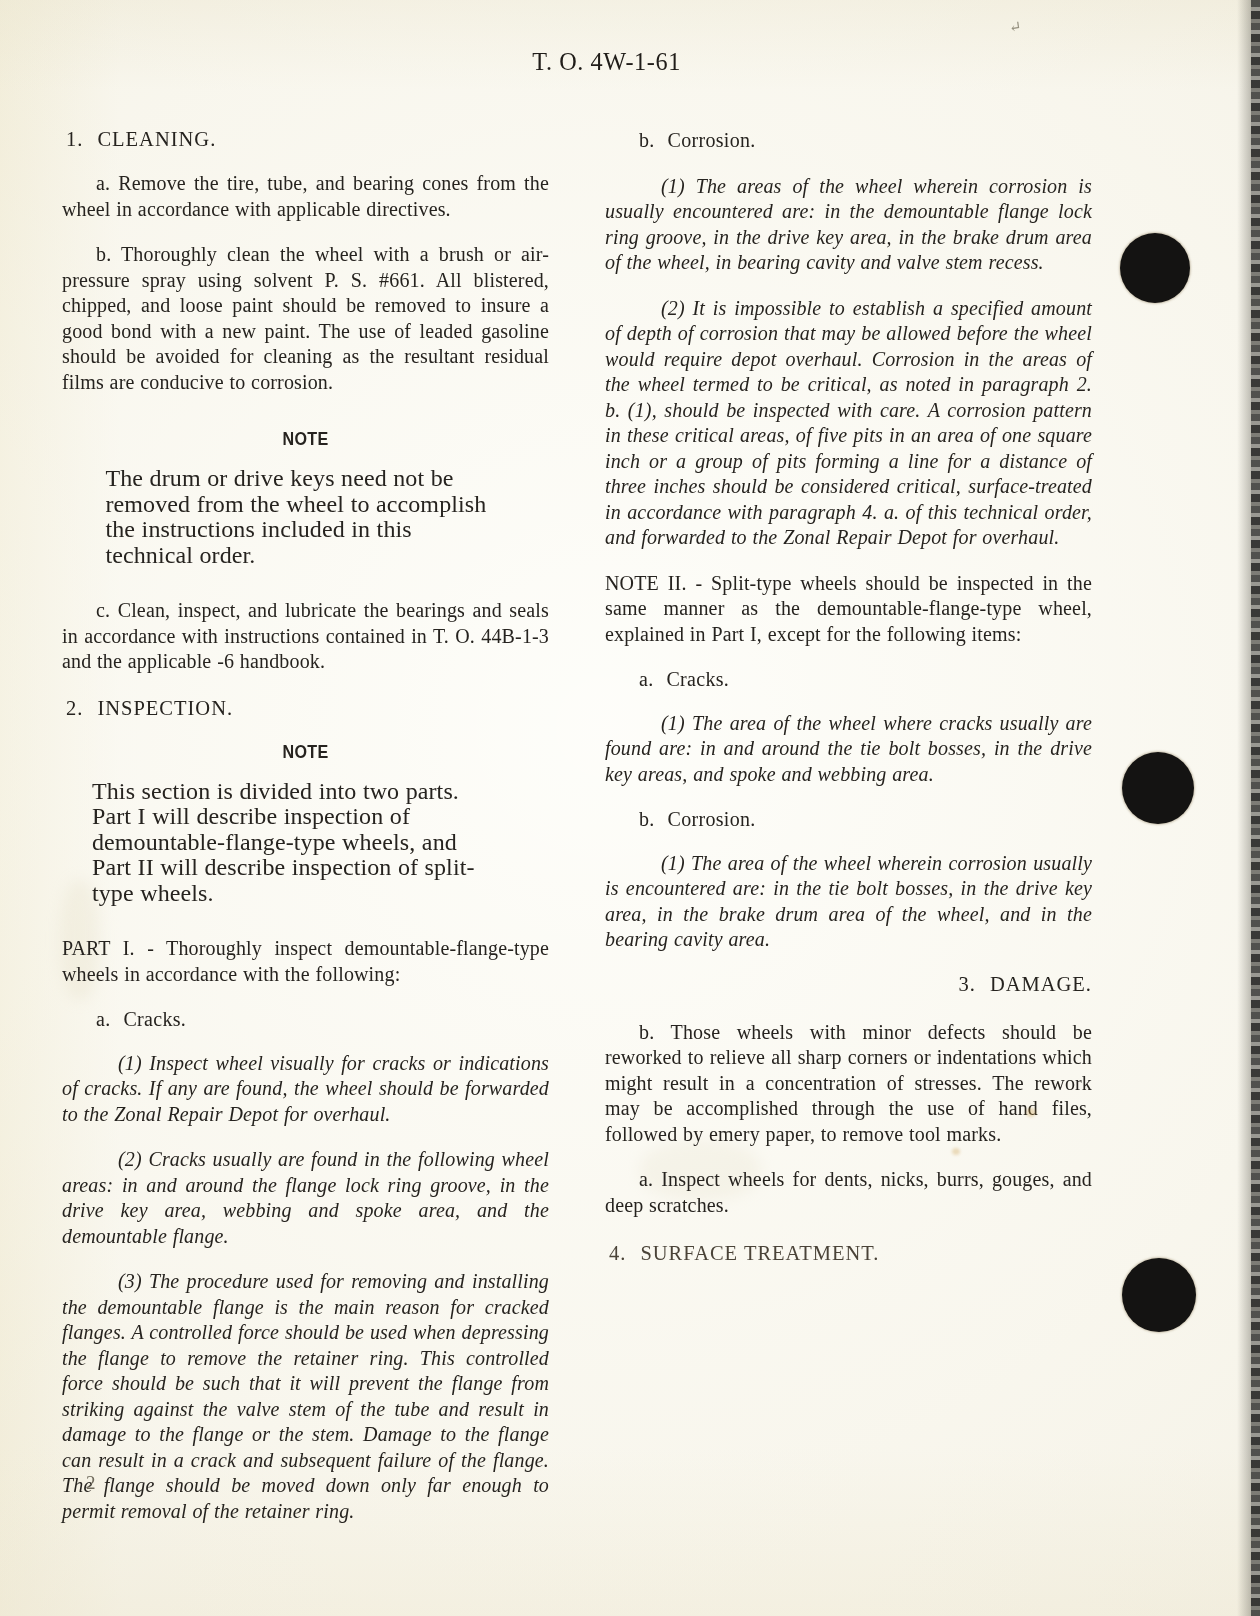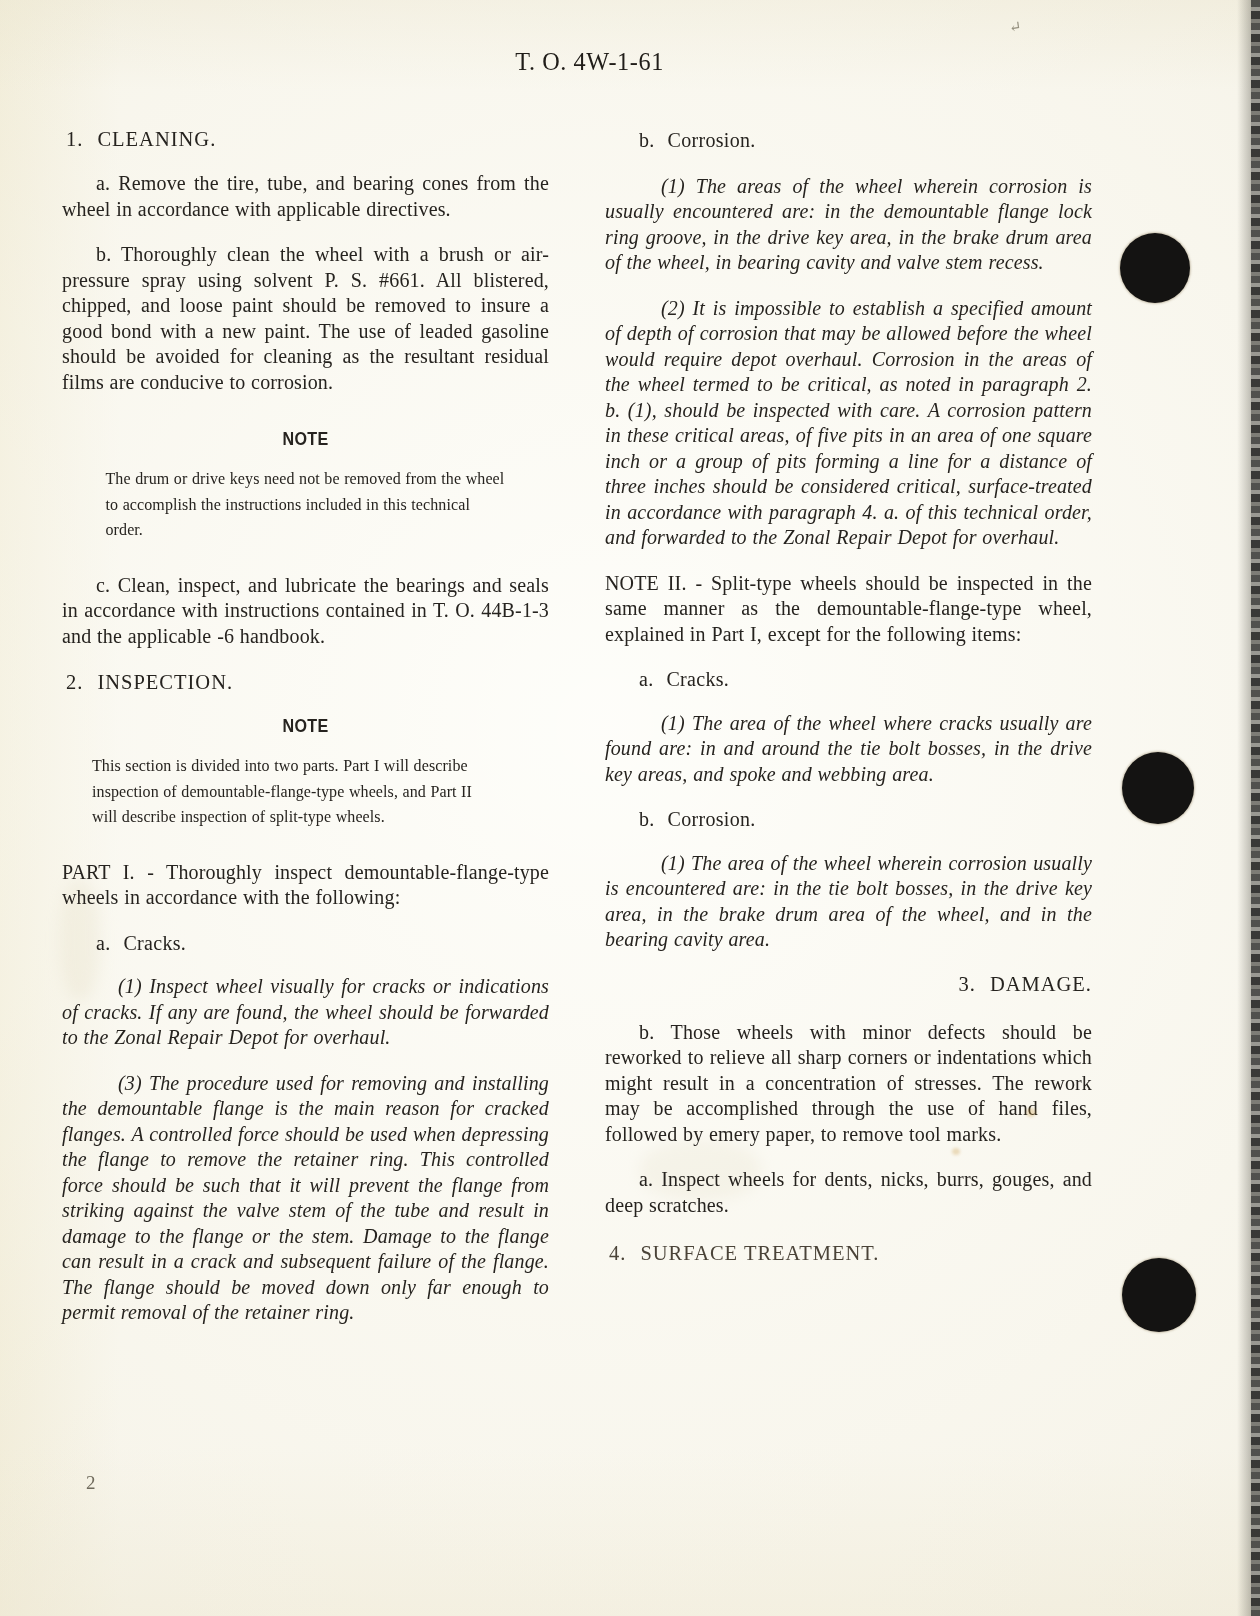--- a/index.html
+++ b/index.html
@@ -82,21 +82,21 @@
     border-radius: 50%;
     background: #141312;
     z-index: 4;
     box-shadow: 0 0 2px 1px rgba(120,100,60,0.35);
   }
 
   
   .doc-header {
     position: absolute;
     top: 48px;
-    left: 0;
+    left: 17px;
     width: 1180px;
     text-align: center;
     font-size: 25px;
     letter-spacing: 0.6px;
     z-index: 4;
     color: #201d19;
   }
   .doc-header .hdr-inner {
     display: inline-block;
     transform: scaleX(0.97);
@@ -163,21 +163,21 @@
   .note-title {
     text-align: center;
     font-family: "Liberation Sans", "DejaVu Sans", sans-serif;
     font-weight: bold;
     font-size: 17.5px;
     letter-spacing: 0.4px;
     margin: 4px 0 16px 0;
     transform: scaleX(0.92);
   }
   .note-body {
-    font-size: 16px;
+    font-size: 24px;
     line-height: 25.5px;
     margin: 0 auto 30px auto;
     width: 400px;
     text-align: left;
     letter-spacing: 0.1px;
     word-spacing: 0.4px;
   }
 
   .spacer-sm { height: 10px; }
 
@@ -263,20 +263,21 @@
       <div class="note-title">NOTE</div>
       <div class="note-body" style="width:392px; margin-left:30px;">This section is divided into two parts.  Part I will describe inspection of demountable-flange-type wheels, and Part II will describe inspection of split-type wheels.</div>
 
       <p class="body noind" style="margin-top:8px;">PART I.  - Thoroughly inspect demountable-flange-type wheels in accordance with the following:</p>
 
       <div class="sublabel">
         <span class="ltr">a.</span><span>Cracks.</span>
       </div>
 
       <p class="body ind-n">(1)  Inspect wheel visually for cracks or indications of cracks.  If any are found, the wheel should be forwarded to the Zonal Repair Depot for overhaul.</p>
+      <p class="body ind-n">(2)  Cracks usually are found in the following wheel areas: in and around the flange lock ring groove, in the drive key area, webbing and spoke area, and the demountable flange.</p>
       <p class="body ind-n">(3)  The procedure used for removing and installing the demountable flange is the main reason for cracked flanges.  A controlled force should be used when depressing the flange to remove the retainer ring. This controlled force should be such that it will prevent the flange from striking against the valve stem of the tube and result in damage to the flange or the stem. Damage to the flange can result in a crack and subsequent failure of the flange. The flange should be moved down only far enough to permit removal of the retainer ring.</p>
 
     </div>
 
     <div class="col">
 
       <div class="sublabel" style="margin-bottom:20px;">
         <span class="ltr">b.</span><span>Corrosion.</span>
       </div>
 

